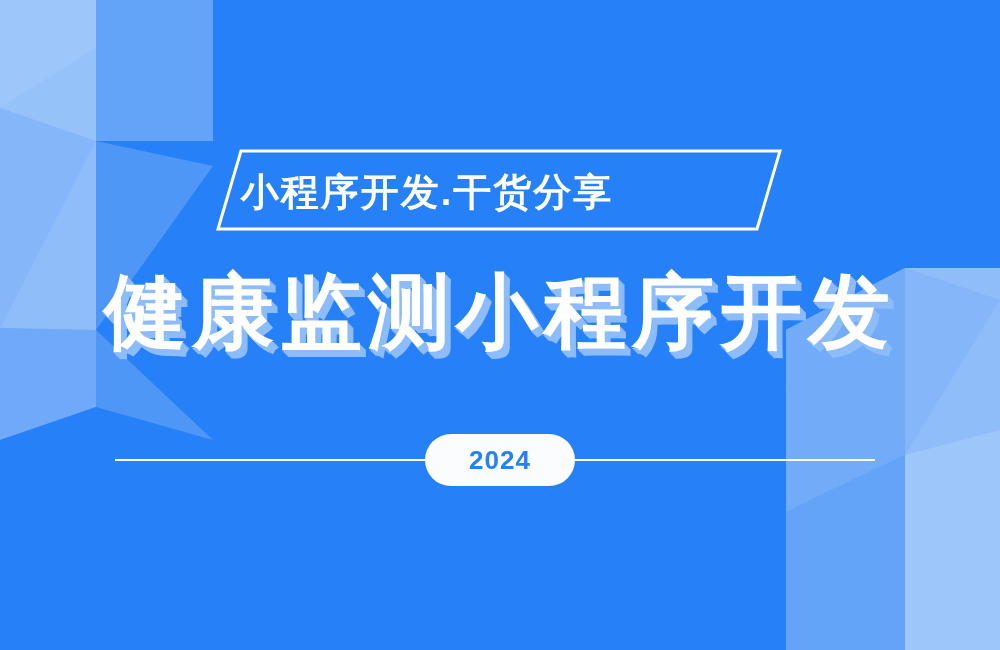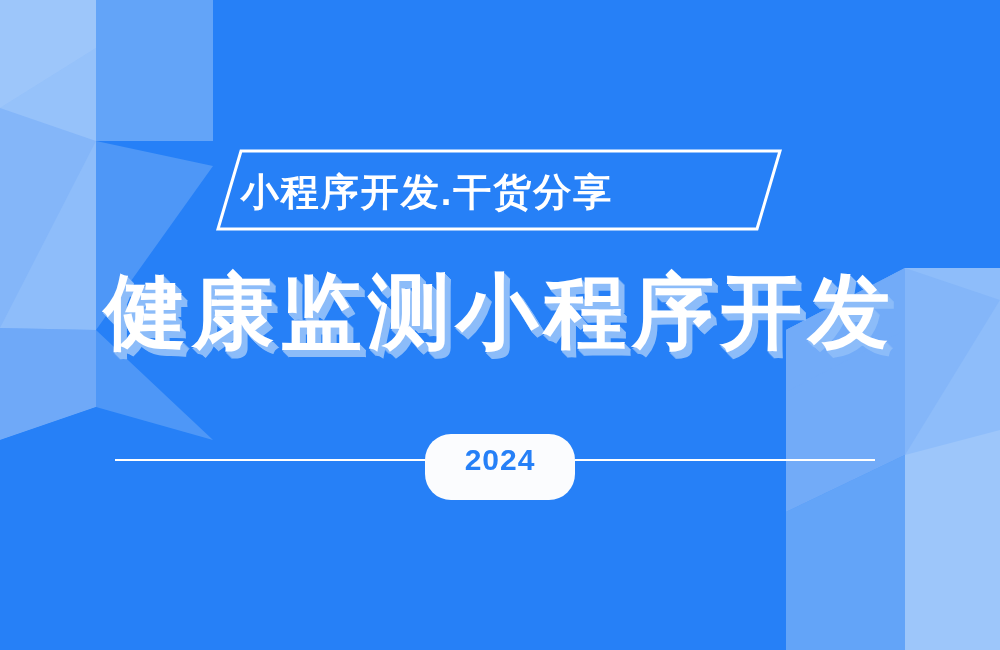--- a/index.html
+++ b/index.html
@@ -92,25 +92,25 @@
     height: 2px;
     background: #ffffff;
   }
   #year-rule-left  { left: 115px;  width: 310px; }
   #year-rule-right { left: 575px;  width: 300px; }
   #year-pill {
     position: absolute;
     left: 425px;
     top: 0;
     width: 150px;
-    height: 66px;
+    height: 52px;
     border-radius: 26px;
     background: #fbfcfe;
     color: #2680f7;
-    font-size: 30px;
+    font-size: 26px;
     font-weight: bold;
     line-height: 52px;
     text-align: center;
     letter-spacing: 1px;
   }
 </style>
 </head>
 <body>
 
 <div id="banner">

